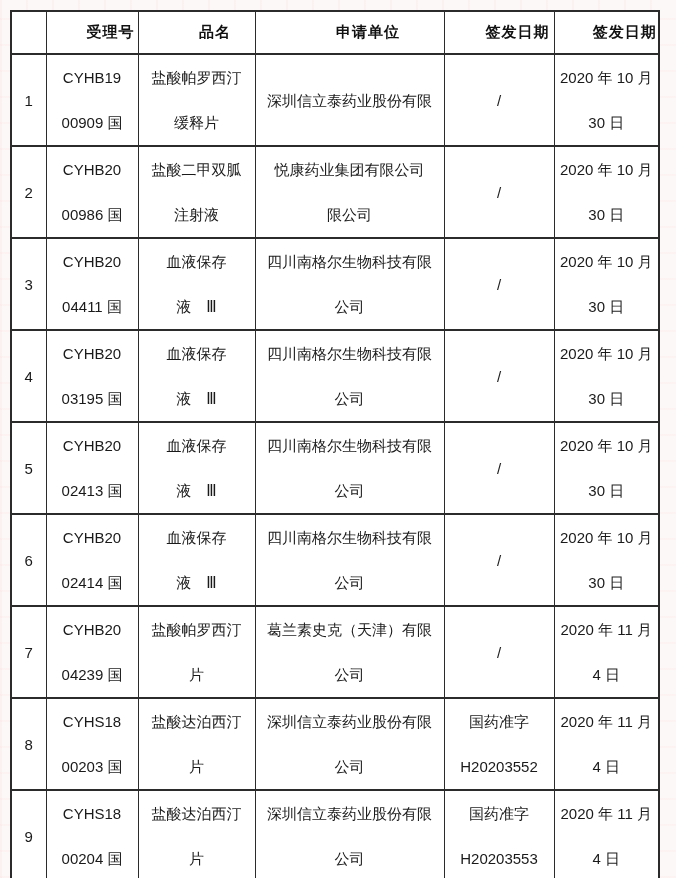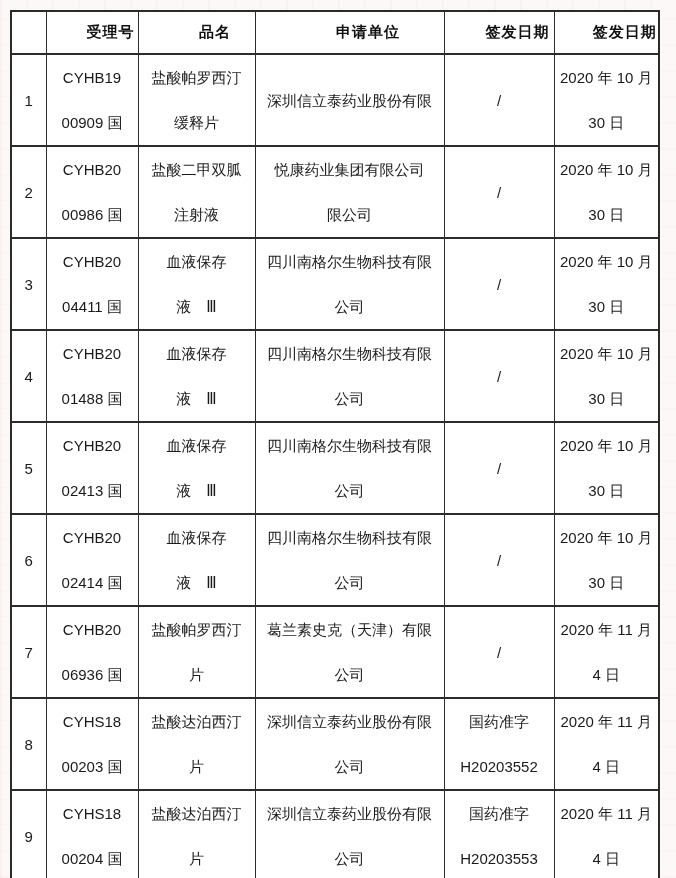--- a/index.html
+++ b/index.html
@@ -197,21 +197,21 @@
         </tr>
         <tr>
           <td>
             <div class="cell">
               <div class="line">4</div>
             </div>
           </td>
           <td>
             <div class="cell">
               <div class="line">CYHB20</div>
-              <div class="line">01488 国</div>
+              <div class="line">03195 国</div>
             </div>
           </td>
           <td>
             <div class="cell">
               <div class="line">血液保存</div>
               <div class="line">液　Ⅲ</div>
             </div>
           </td>
           <td>
             <div class="cell">
@@ -305,21 +305,21 @@
         </tr>
         <tr>
           <td>
             <div class="cell">
               <div class="line">7</div>
             </div>
           </td>
           <td>
             <div class="cell">
               <div class="line">CYHB20</div>
-              <div class="line">06936 国</div>
+              <div class="line">04239 国</div>
             </div>
           </td>
           <td>
             <div class="cell">
               <div class="line">盐酸帕罗西汀</div>
               <div class="line">片</div>
             </div>
           </td>
           <td>
             <div class="cell">

